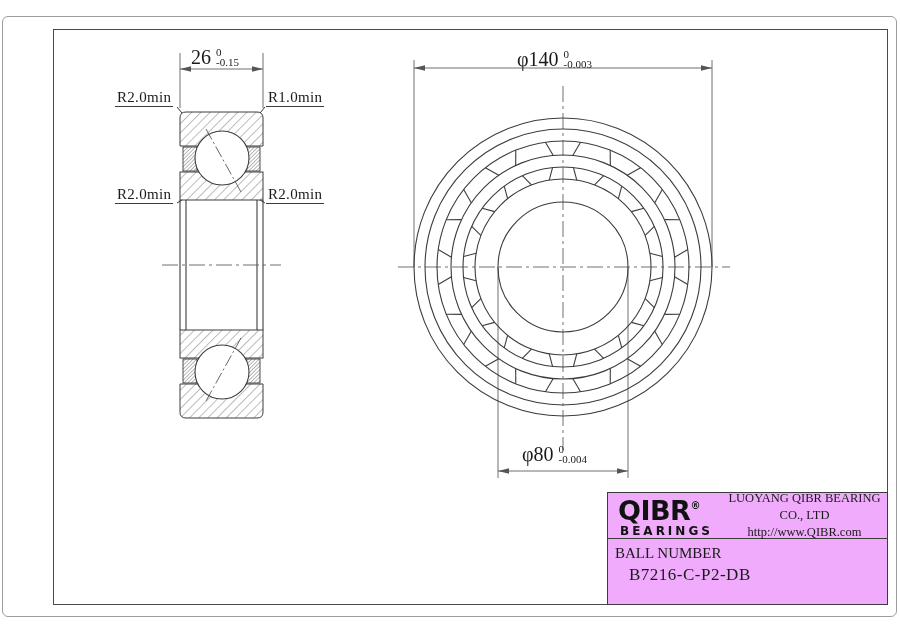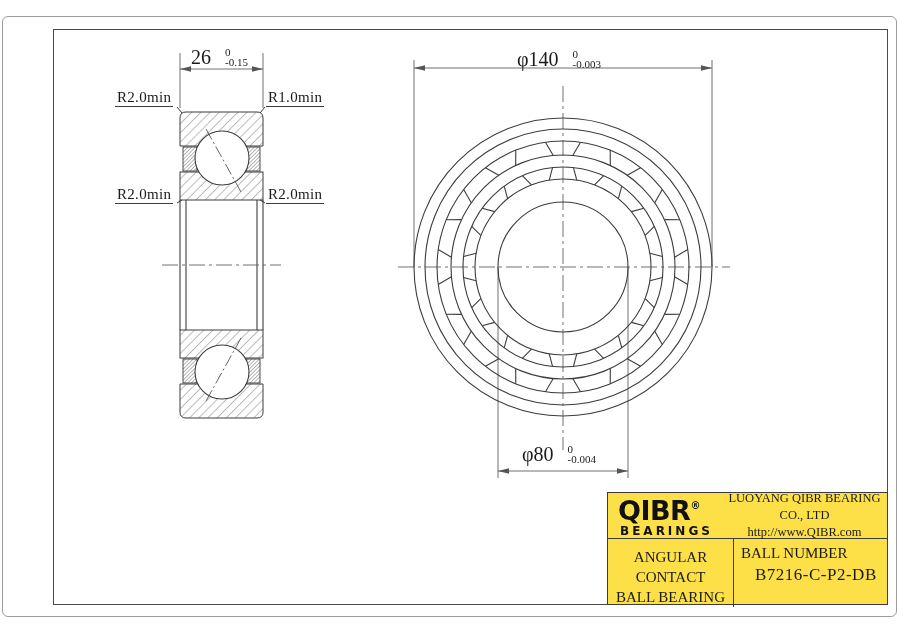--- a/index.html
+++ b/index.html
@@ -18,26 +18,26 @@
   svg .hatcheddense{stroke:#3c3c3c;stroke-width:.9;fill:url(#hatchDense)}
   svg .dimline{stroke:#707070;stroke-width:1;fill:none}
   svg .centerline{stroke:#606060;stroke-width:.9;fill:none;stroke-dasharray:16 4 3 4}
   svg .balldiag{stroke:#555;stroke-width:.9;fill:none;stroke-dasharray:12 3 2 3}
   svg .leader{stroke:#3c3c3c;stroke-width:1;fill:none}
   svg .arrow{fill:#555;stroke:none}
   
   .rlabel{position:absolute;font-size:15px;line-height:16px;letter-spacing:.3px;
           padding:0 2px 1px 2px;border-bottom:1.2px solid #3c3c3c;white-space:nowrap}
   
-  .dim{position:absolute;display:flex;gap:14px;align-items:center;
+  .dim{position:absolute;display:flex;gap:5px;align-items:center;
        font-size:20px;line-height:20px;white-space:nowrap}
   .tol{display:flex;flex-direction:column;font-size:11px;line-height:10px;padding-top:1px}
   
   .titleblock{position:absolute;left:607px;top:492px;width:281px;height:113px;
-              border:1.5px solid #3c3c3c;display:flex;flex-direction:column;background:#fde047}
+              border:1.5px solid #3c3c3c;display:flex;flex-direction:column;background:#f0abfc}
   .tb-row1{height:46px;border-bottom:1.5px solid #3c3c3c;display:flex;align-items:center}
   .tb-logo{width:118px;padding-left:10px}
   .logo-main{font-family:"DejaVu Sans","Liberation Sans",sans-serif;font-weight:900;
              font-size:27px;line-height:24px;color:#111;letter-spacing:-.5px}
   .logo-reg{font-size:10px;vertical-align:11px;font-weight:700}
   .logo-sub{font-family:"DejaVu Sans","Liberation Sans",sans-serif;font-weight:700;
             font-size:12px;letter-spacing:3px;color:#111;margin:1px 0 0 2px}
   .tb-co{flex:1;text-align:center;font-size:12.5px;line-height:17px;padding-right:4px}
   .tb-row2{flex:1;display:flex}
   .tb-product{width:126px;border-right:1.5px solid #3c3c3c;text-align:center;
@@ -211,22 +211,18 @@
     <div class="tb-logo">
       <div class="logo-main"><span>QIBR</span><span class="logo-reg">®</span></div>
       <div class="logo-sub">BEARINGS</div>
     </div>
     <div class="tb-co">
       <div>LUOYANG QIBR BEARING CO., LTD</div>
       <div>http://www.QIBR.com</div>
     </div>
   </div>
   <div class="tb-row2">
-    <div class="tb-product">
-      <div>ANGULAR CONTACT</div>
-      <div>BALL BEARING</div>
-    </div>
     <div class="tb-part">
       <div>BALL NUMBER</div>
       <div class="part-number">B7216-C-P2-DB</div>
     </div>
   </div>
 </div>
 
 </body></html>

